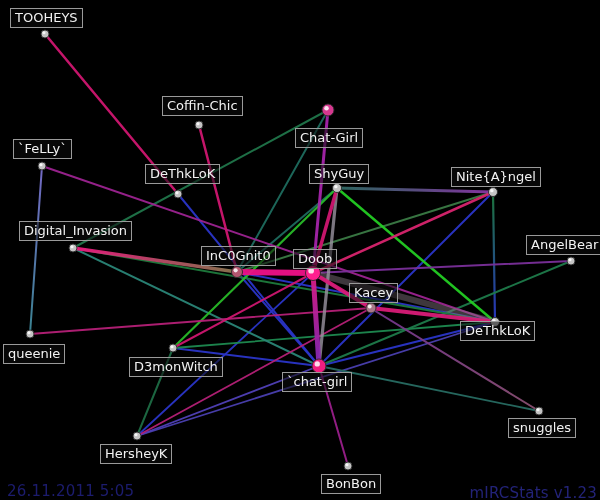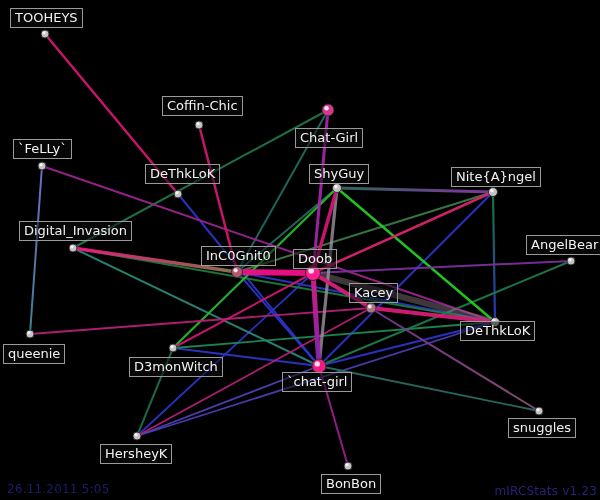--- a/index.html
+++ b/index.html
@@ -2,21 +2,21 @@
 <html><head>
 <meta charset="utf-8">
 <style>
   html,body{margin:0;padding:0;background:#000;}
   #stage{position:relative;width:600px;height:500px;background:#000;overflow:hidden;
          font-family:"DejaVu Sans",sans-serif;}
   #graph{position:absolute;left:0;top:0;}
   .nlabel{position:absolute;font-size:13px;line-height:15px;color:#f2f2f2;
           padding:1px 4px 2px 4px;border:1px solid #9a9a9a;
           background:rgba(12,12,12,0.55);white-space:nowrap;}
-  .stamp{position:absolute;font-size:12px;color:#1c1c6e;letter-spacing:0.2px;}
+  .stamp{position:absolute;font-size:15px;color:#1c1c6e;letter-spacing:0.2px;}
   #stamp-left{left:7px;top:482px;}
   #stamp-right{right:3px;top:484px;color:#232378;}
 </style>
 </head>
 <body>
 
 <div id="stage">
   <svg id="graph" width="600" height="500" viewBox="0 0 600 500">
       <defs>
         <linearGradient id="eg9" gradientUnits="userSpaceOnUse" x1="493" y1="192" x2="495" y2="322">

